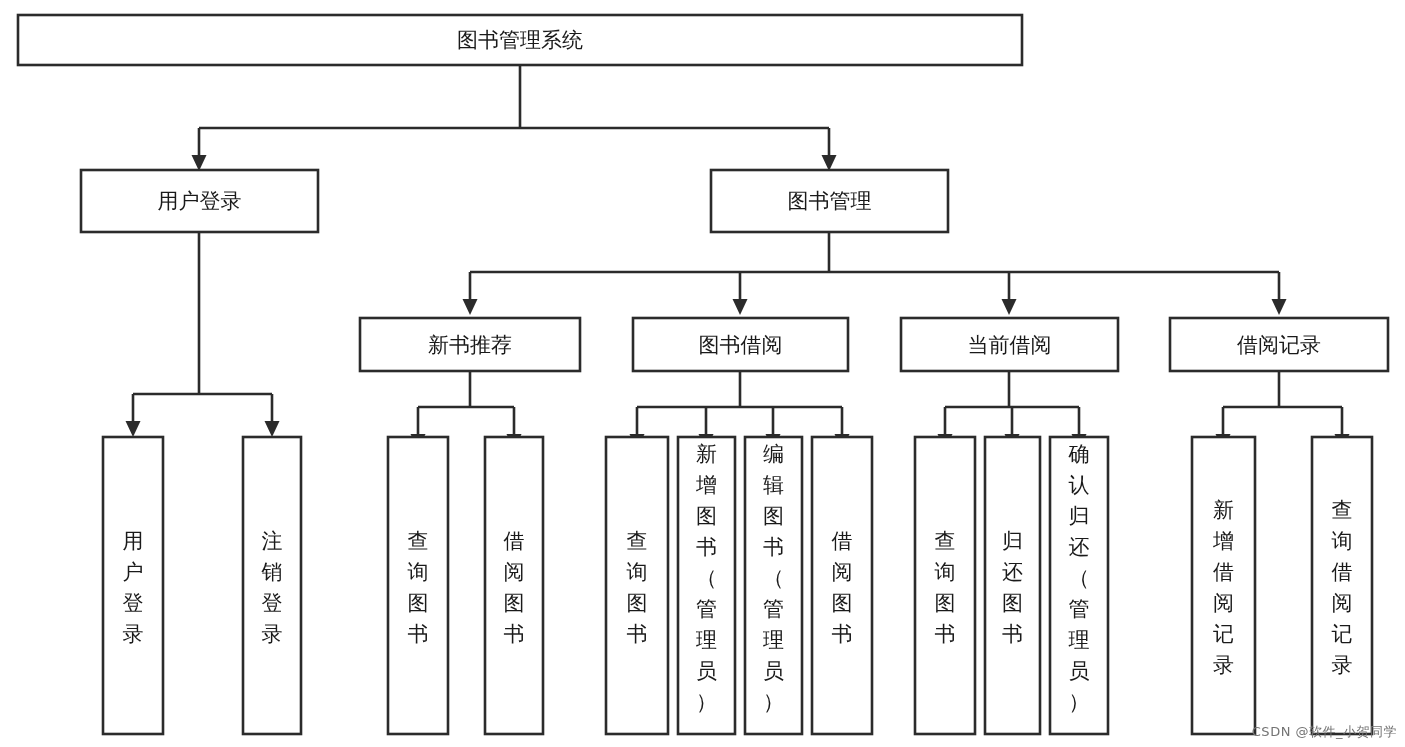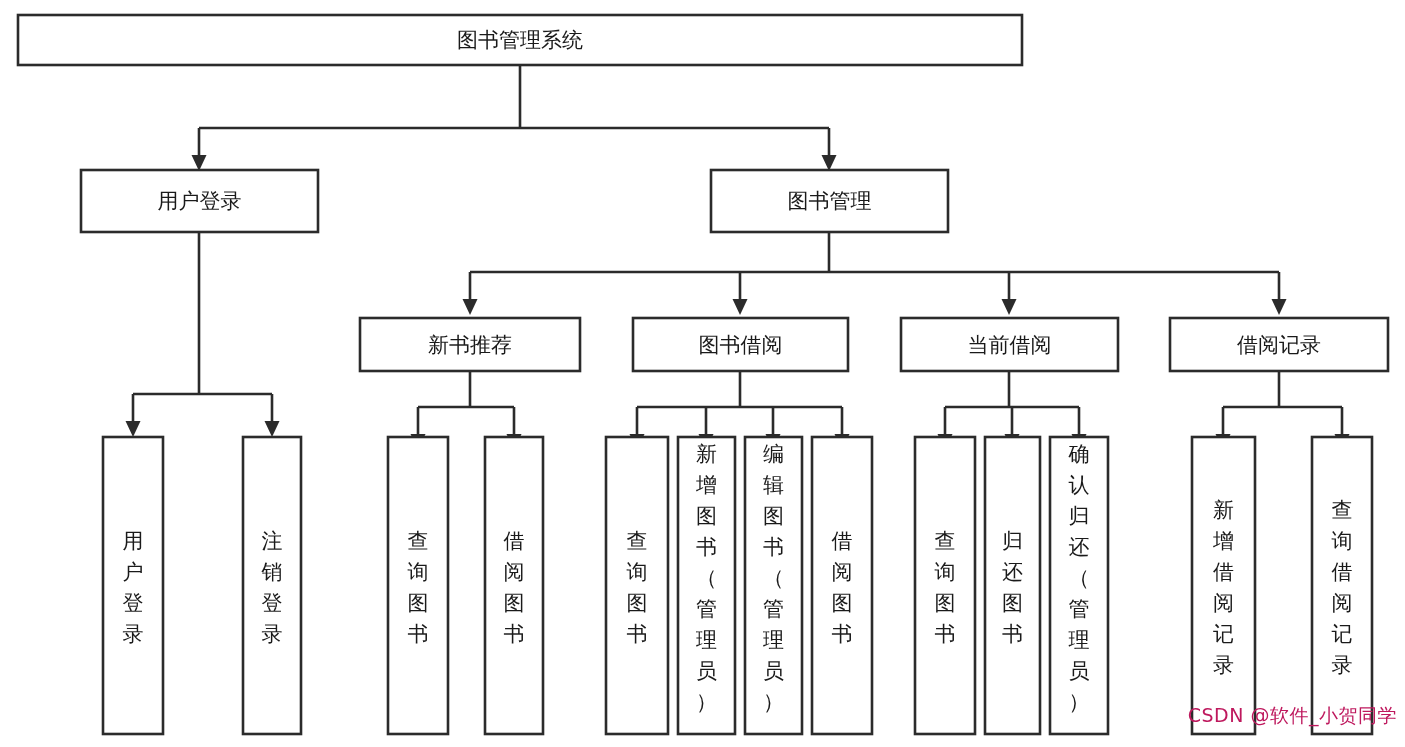--- a/index.html
+++ b/index.html
@@ -51,24 +51,24 @@
   }
   .node-label-vert {
     font-family: "DejaVu Sans", "Liberation Sans", sans-serif;
     fill: #1a1a1a;
     font-size: 21px;
     text-anchor: middle;
   }
   .watermark {
     position: absolute;
     right: 8px;
-    bottom: 18px;
-    font-family: "DejaVu Sans", "Liberation Sans", sans-serif;
-    font-size: 19px;
-    color: #be185d;
+    bottom: 6px;
+    font-family: "DejaVu Sans", "Liberation Sans", sans-serif;
+    font-size: 13px;
+    color: #737373;
     letter-spacing: 0.5px;
     white-space: nowrap;
     user-select: none;
   }
 </style>
 </head>
 <body>
 
 <div id="diagram-root">
 

